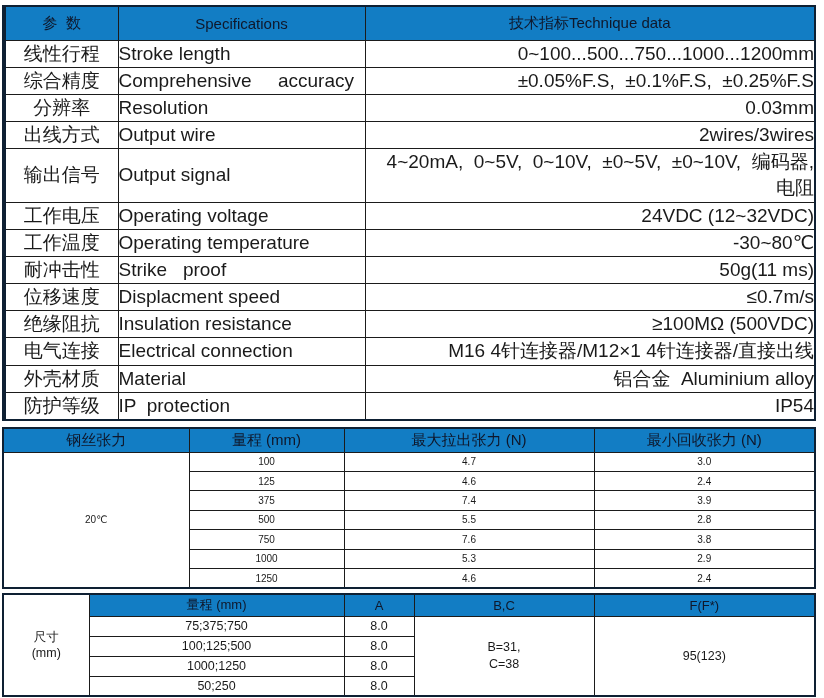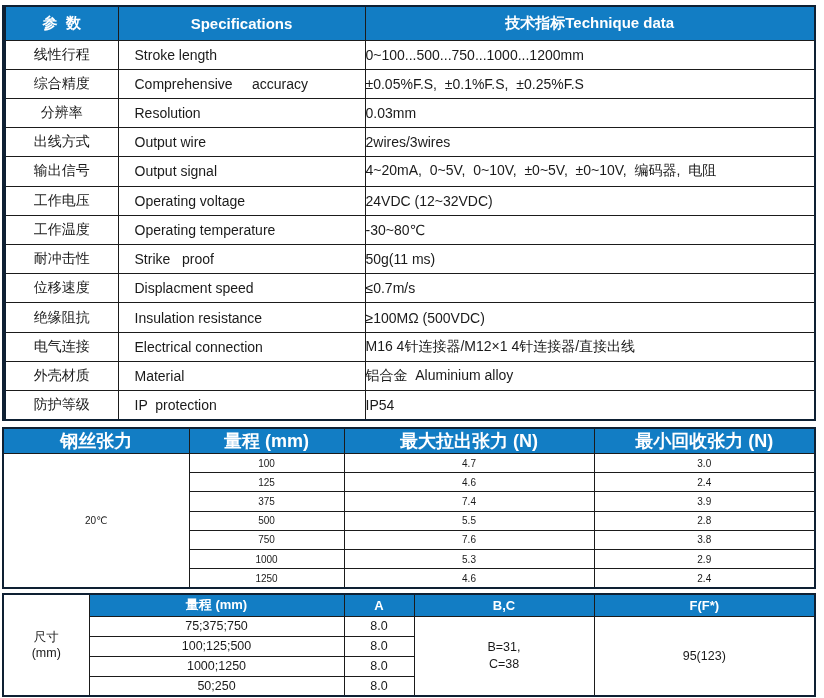--- a/index.html
+++ b/index.html
@@ -1,39 +1,39 @@
 <!DOCTYPE html>
 <html><head>
 <meta charset="utf-8">
 <style>
   html,body{margin:0;padding:0;background:#ffffff;}
   body{font-family:"Liberation Sans","DejaVu Sans",sans-serif;color:#1a1a1a;}
   .page{position:relative;width:824px;height:698px;background:#ffffff;overflow:hidden;}
 
   table{border-collapse:collapse;table-layout:fixed;position:absolute;background:#ffffff;}
   th,td{border:1px solid #1b1b1b;overflow:hidden;vertical-align:middle;padding:0;}
-  th{background:#127DC4;color:#ffffff;font-weight:bold;}
+  th{background:#127DC4;color:#0f172a;font-weight:normal;}
   .pre{white-space:pre-wrap;}
 
   
   .t1{left:2px;top:5px;width:814px;height:416px;border:2px solid #0e2033;border-left-width:4px;}
   .t1 thead tr{height:34px;}
   .t1 tbody tr{height:27px;}
   .t1 th{font-size:15px;}
-  .t1 td{font-size:14px;}
+  .t1 td{font-size:19px;}
   .t1 td.cn{text-align:center;}
-  .t1 td.en{padding-left:16px;}
-  .t1 td.val{padding-left:0;}
+  .t1 td.en{}
+  .t1 td.val{padding-left:0;text-align:right;}
   .gap{}
 
   
   .t2{left:2px;top:427px;width:814px;height:162px;border:2px solid #0e2033;}
   .t2 thead tr{height:24px;}
   .t2 tbody tr{height:19px;}
-  .t2 th{font-size:18px;}
+  .t2 th{font-size:15px;}
   .t2 td{font-size:10px;text-align:center;}
 
   
   .t3{left:2px;top:593px;width:814px;height:102px;border:2px solid #0e2033;}
   .t3 tr.hdr{height:22px;}
   .t3 tbody tr{height:20px;}
   .t3 th{font-size:13px;}
   .t3 td{font-size:12.5px;text-align:center;}
   .dimlabel{background:#ffffff;font-size:12.5px;line-height:1.3;text-align:center;}
   .bc-cell{line-height:1.35;}

